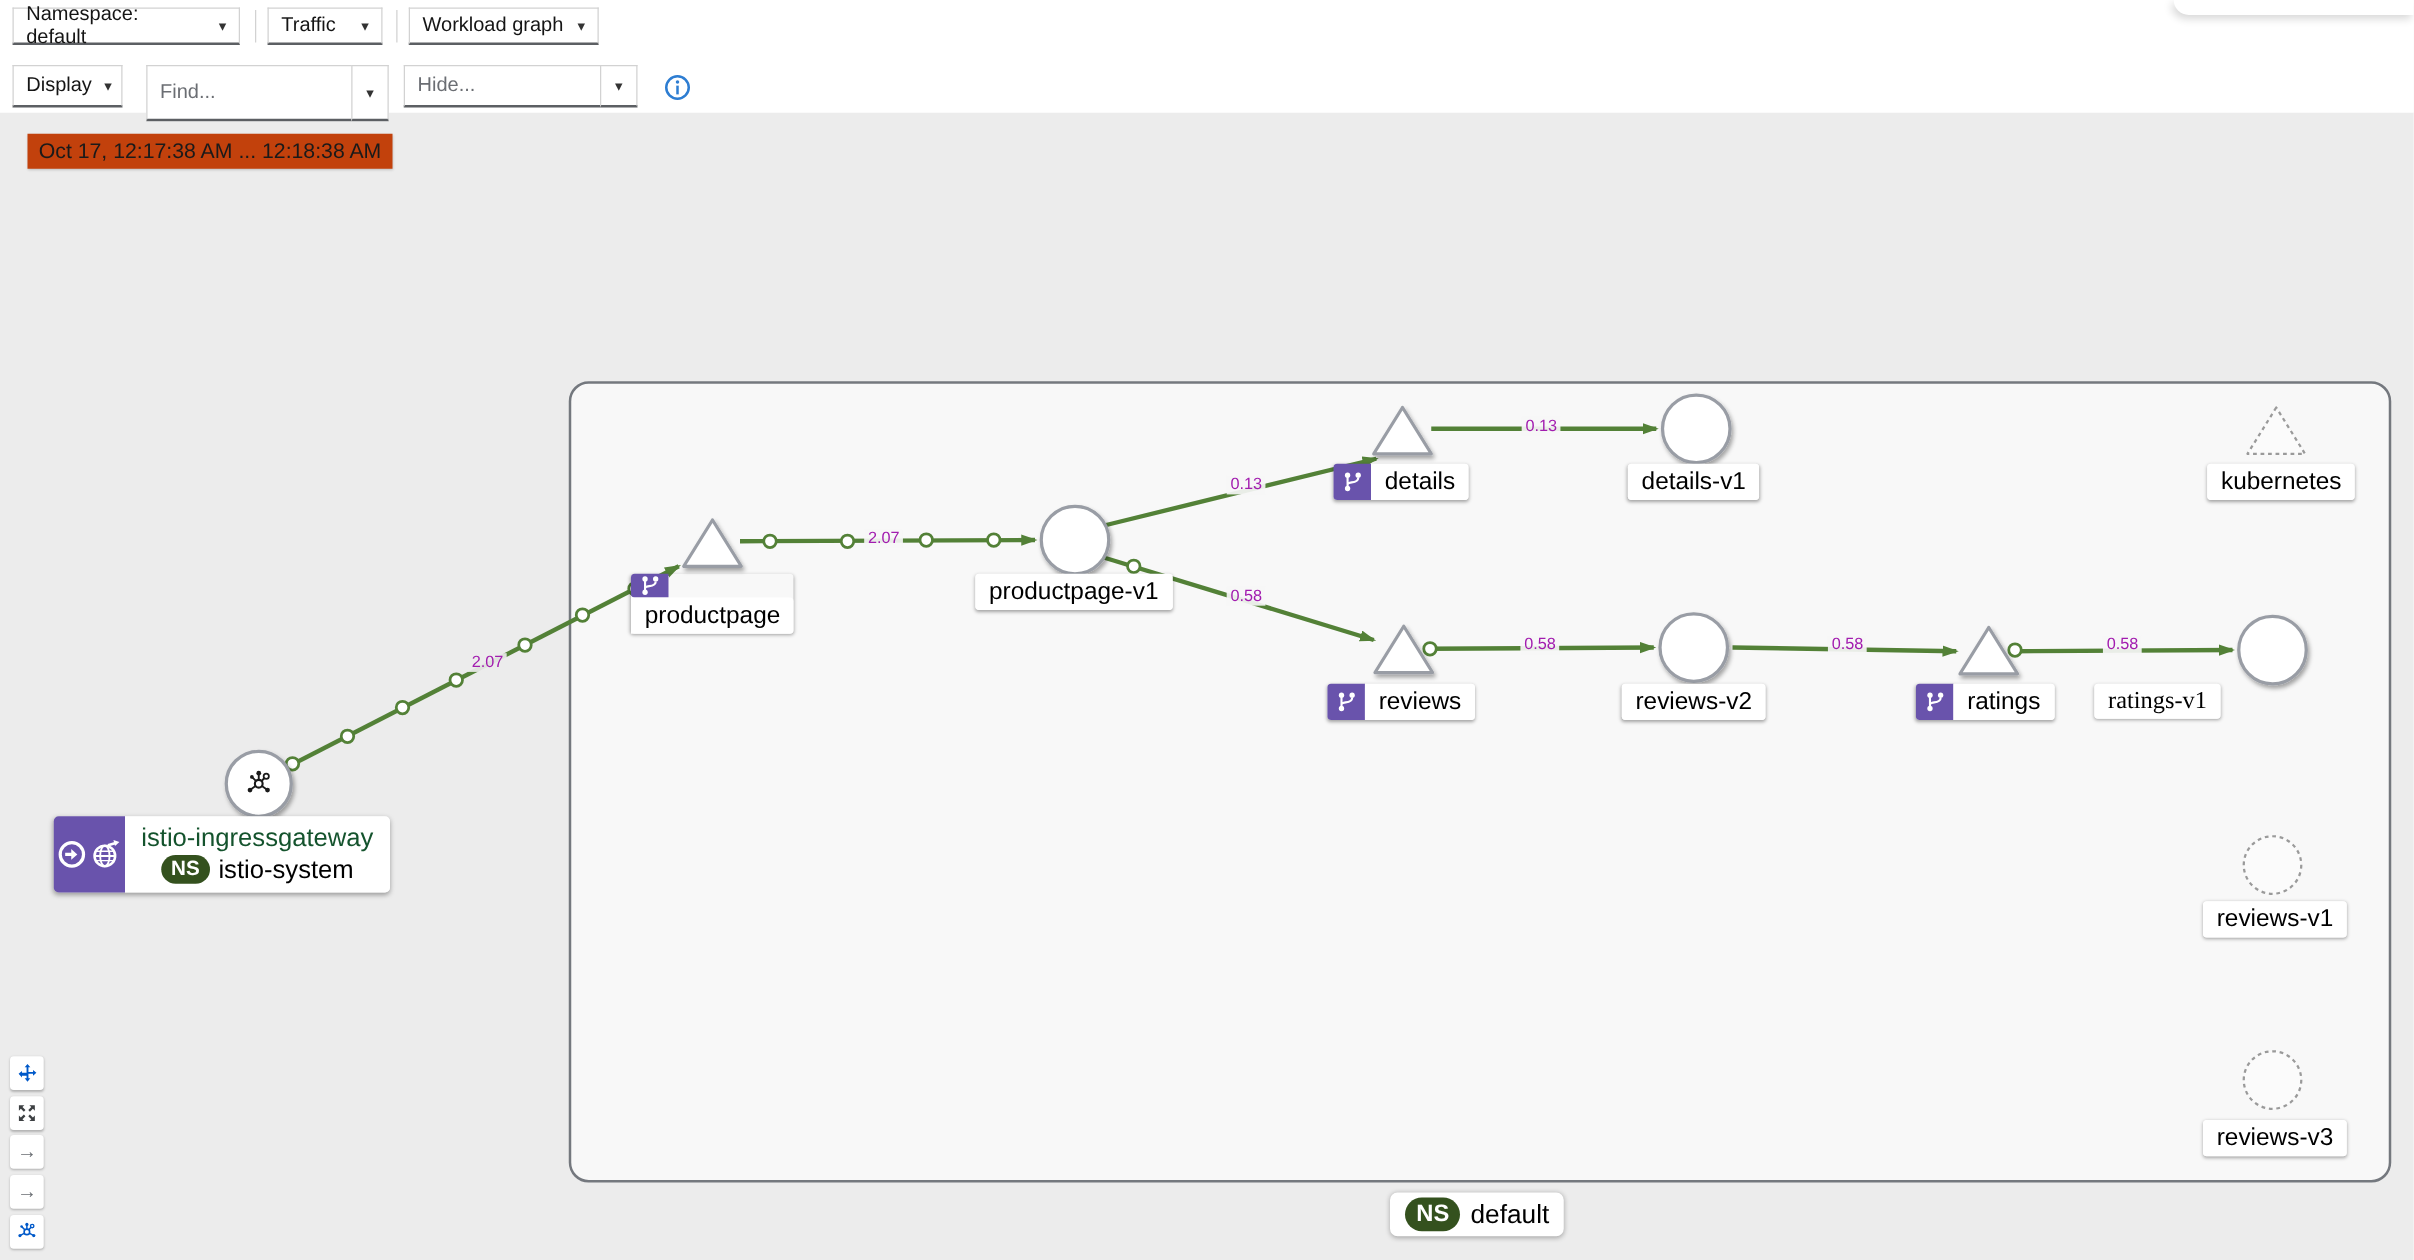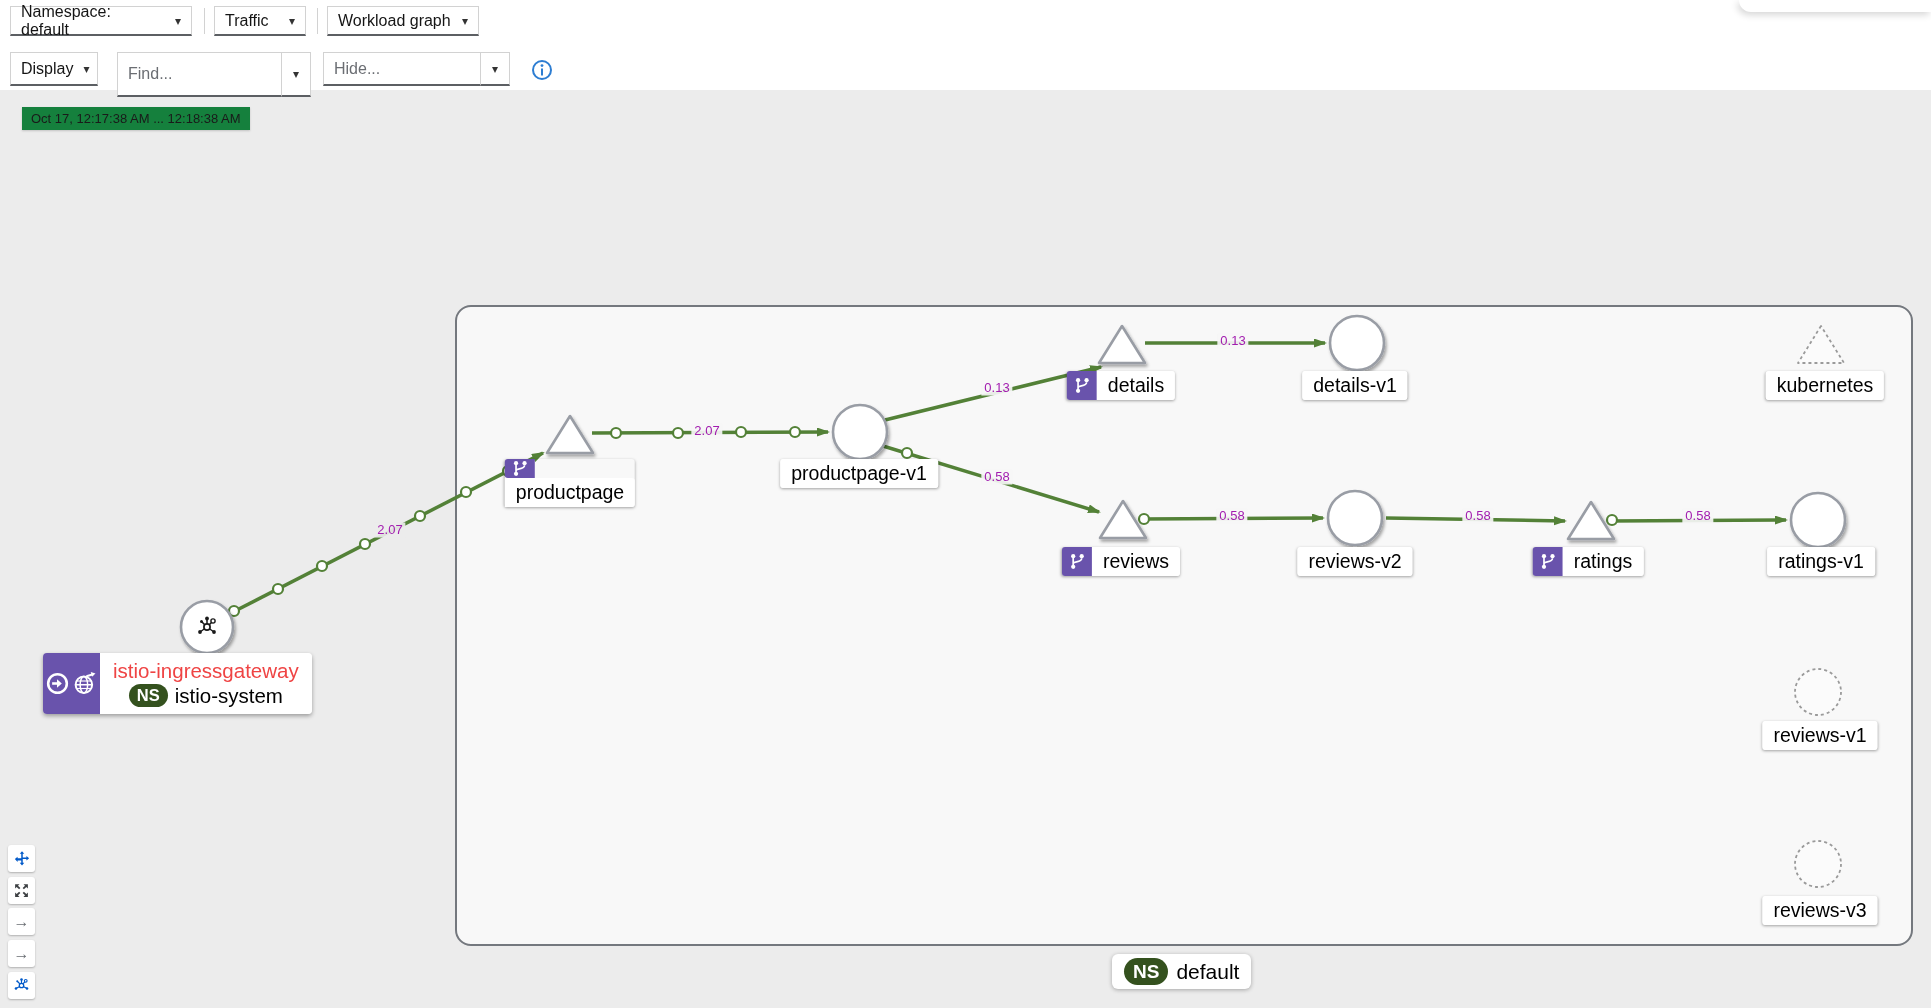--- a/index.html
+++ b/index.html
@@ -33,22 +33,22 @@
   }
   .pfinput input::placeholder{color:#6b6e73;opacity:1}
   .caret-btn{
     width:30px;border:1px solid #d2d2d2;border-bottom:2px solid #5c5f63;
     display:flex;align-items:center;justify-content:center;background:#fff;cursor:pointer;
   }
   .info-btn{position:absolute;width:22px;height:22px;cursor:pointer}
   
   .graph{position:absolute;top:90px;left:0;width:1931px;height:918px;background:var(--bg)}
   .time-badge{
-    position:absolute;left:22px;top:17px;background:#15803d;padding:4px 9px;
-    font-size:13px;color:#1a1a1a;box-shadow:0 1px 2px rgba(0,0,0,.18);white-space:nowrap;
+    position:absolute;left:22px;top:17px;background:#c2410c;padding:4px 9px;
+    font-size:17px;color:#1a1a1a;box-shadow:0 1px 2px rgba(0,0,0,.18);white-space:nowrap;
   }
   .ns-frame{
     position:absolute;left:455px;top:215px;width:1458px;height:641px;
     background:var(--boxbg);border:2px solid #74787e;border-radius:16px;
   }
   #graph-svg{position:absolute;left:0;top:0;z-index:2}
   #labels-layer{position:absolute;left:0;top:0;width:100%;height:100%;z-index:3}
   .edge{stroke:var(--edge);stroke-width:3.5px}
   .edge-dot{fill:#fff;stroke:var(--edge);stroke-width:2.2px}
   .node.solid{fill:#fff;stroke:var(--node-stroke);stroke-width:2.6px;stroke-linejoin:round}
@@ -72,21 +72,21 @@
   
   .gw-label{
     position:absolute;left:43px;top:563px;display:flex;align-items:stretch;
     box-shadow:0 2px 4px rgba(0,0,0,.35);border-radius:4px;cursor:pointer;z-index:3;
   }
   .gw-badge{
     background:var(--purple);width:57px;display:flex;align-items:center;justify-content:center;
     gap:3px;border-radius:4px 0 0 4px;
   }
   .gw-text{background:#fff;padding:5px 13px 6px;border-radius:0 4px 4px 0;text-align:center}
-  .gw-title{font-size:20.5px;color:#ef4444;line-height:1.25}
+  .gw-title{font-size:20.5px;color:#14532d;line-height:1.25}
   .gw-ns-line{display:flex;align-items:center;justify-content:center;gap:7px;font-size:20.5px;color:#000}
   .ns-pill{
     background:var(--nsgreen);color:#fff;font-weight:bold;border-radius:12px;
     padding:0 8px;font-size:16.5px;line-height:23px;display:inline-block;
   }
   
   .ns-default-badge{
     position:absolute;left:1112px;top:864px;background:#fff;border-radius:6px;
     box-shadow:0 1px 4px rgba(0,0,0,.3);padding:4px 12px;display:flex;align-items:center;gap:8px;
     font-size:21px;color:#000;z-index:3;
@@ -335,21 +335,21 @@
         <span class="vs-badge">
           <svg width="17" height="19" viewBox="0 0 16 16">
             <circle cx="4" cy="3" r="2" fill="#fff"></circle>
             <circle cx="12" cy="3" r="2" fill="#fff"></circle>
             <circle cx="4" cy="13" r="2" fill="#fff"></circle>
             <path d="M4 4.5 V11.5 M12 5 C12 9.5 4 7.5 4 10" stroke="#fff" stroke-width="1.6" fill="none"></path>
           </svg>
         </span>
         <span class="nlabel-text with-badge">ratings</span>
       </div>
-      <div class="nlabel" style="left: 1821px; top: 457px;">
+      <div class="nlabel" style="left: 1726px; top: 457px; font-family: Liberation Serif, serif;">
         <span class="nlabel-text">ratings-v1</span>
       </div>
       <div class="nlabel" style="left: 1820px; top: 631px;">
         <span class="nlabel-text">reviews-v1</span>
       </div>
       <div class="nlabel" style="left: 1820px; top: 806px;">
         <span class="nlabel-text">reviews-v3</span>
       </div>
     </div>
 </div>

